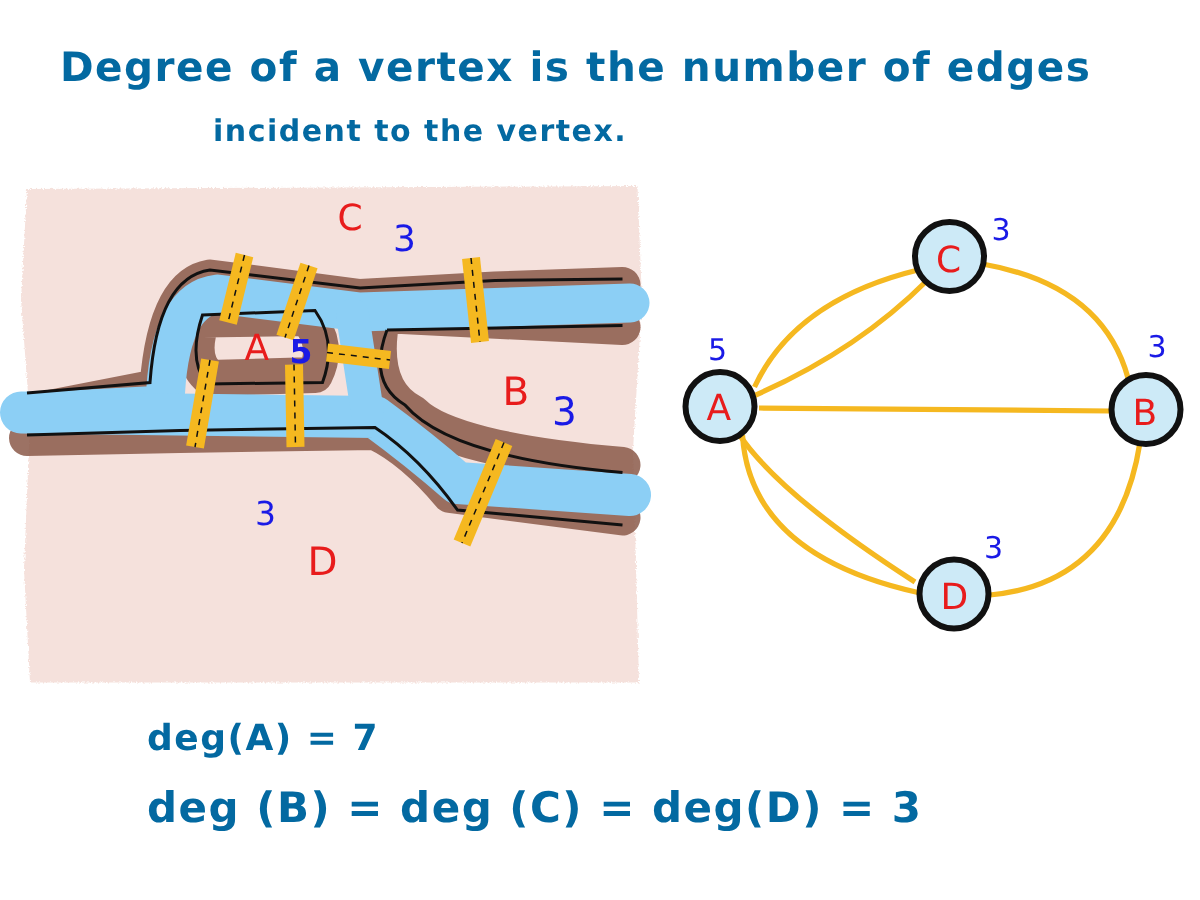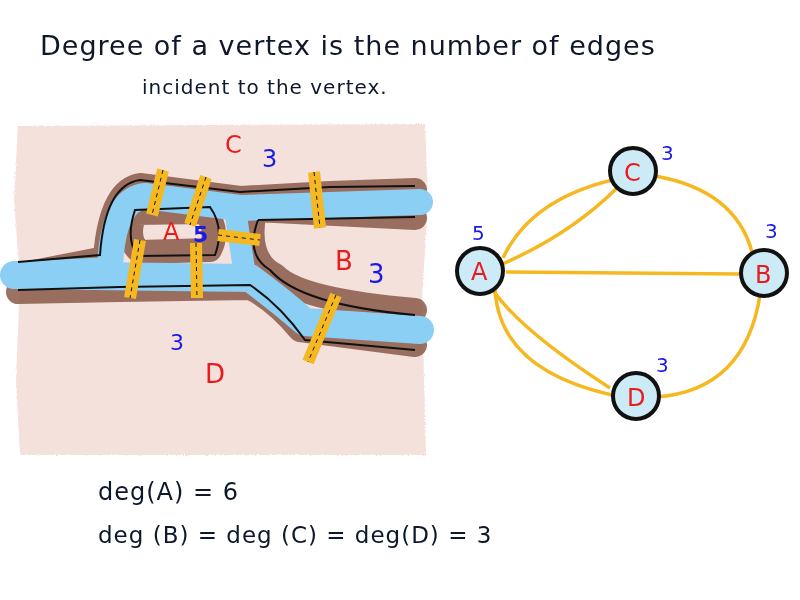--- a/index.html
+++ b/index.html
@@ -1,23 +1,23 @@
 <!DOCTYPE html>
 <html><head>
 <meta charset="utf-8">
 <style>
   html, body { margin:0; padding:0; background:#ffffff; }
   body { width:800px; height:600px; position:relative; overflow:hidden;
          font-family:"DejaVu Sans", sans-serif; }
-  .hand { position:absolute; color:#0f172a; font-family:"DejaVu Sans", sans-serif;
-          font-weight:normal; letter-spacing:1px; white-space:nowrap; }
+  .hand { position:absolute; color:#0369a1; font-family:"DejaVu Sans", sans-serif;
+          font-weight:bold; letter-spacing:1px; white-space:nowrap; }
   .title1 { left:40px; top:30px; font-size:27px; }
   .title2 { left:142px; top:75px; font-size:20px; }
   .eq1 { left:98px; top:478px; font-size:24px; }
-  .eq2 { left:98px; top:522px; font-size:23px; }
+  .eq2 { left:98px; top:522px; font-size:28px; }
   svg { position:absolute; left:0; top:0; }
   .lbl-red { fill:#e81c1c; font-family:"DejaVu Sans", sans-serif; }
   .lbl-blue { fill:#1a1ae6; font-family:"DejaVu Sans", sans-serif; }
 </style>
 </head>
 <body>
 
 <div class="hand title1">Degree of a vertex is the number of edges</div>
 <div class="hand title2">incident to the vertex.</div>
 
@@ -109,14 +109,14 @@
       <text class="lbl-blue" x="661" y="160" font-size="20">3</text>
     </g>
     <g>
       <circle cx="636" cy="396" r="23" fill="#cdeaf7" stroke="#111" stroke-width="4"></circle>
       <text class="lbl-red" x="627" y="406" font-size="24">D</text>
       <text class="lbl-blue" x="656" y="372" font-size="20">3</text>
     </g>
   </g>
 </svg>
 
-<div class="hand eq1">deg(A) = 6</div>
+<div class="hand eq1">deg(A) = 7</div>
 <div class="hand eq2">deg (B) = deg (C) = deg(D) = 3</div>
 
 </body></html>

